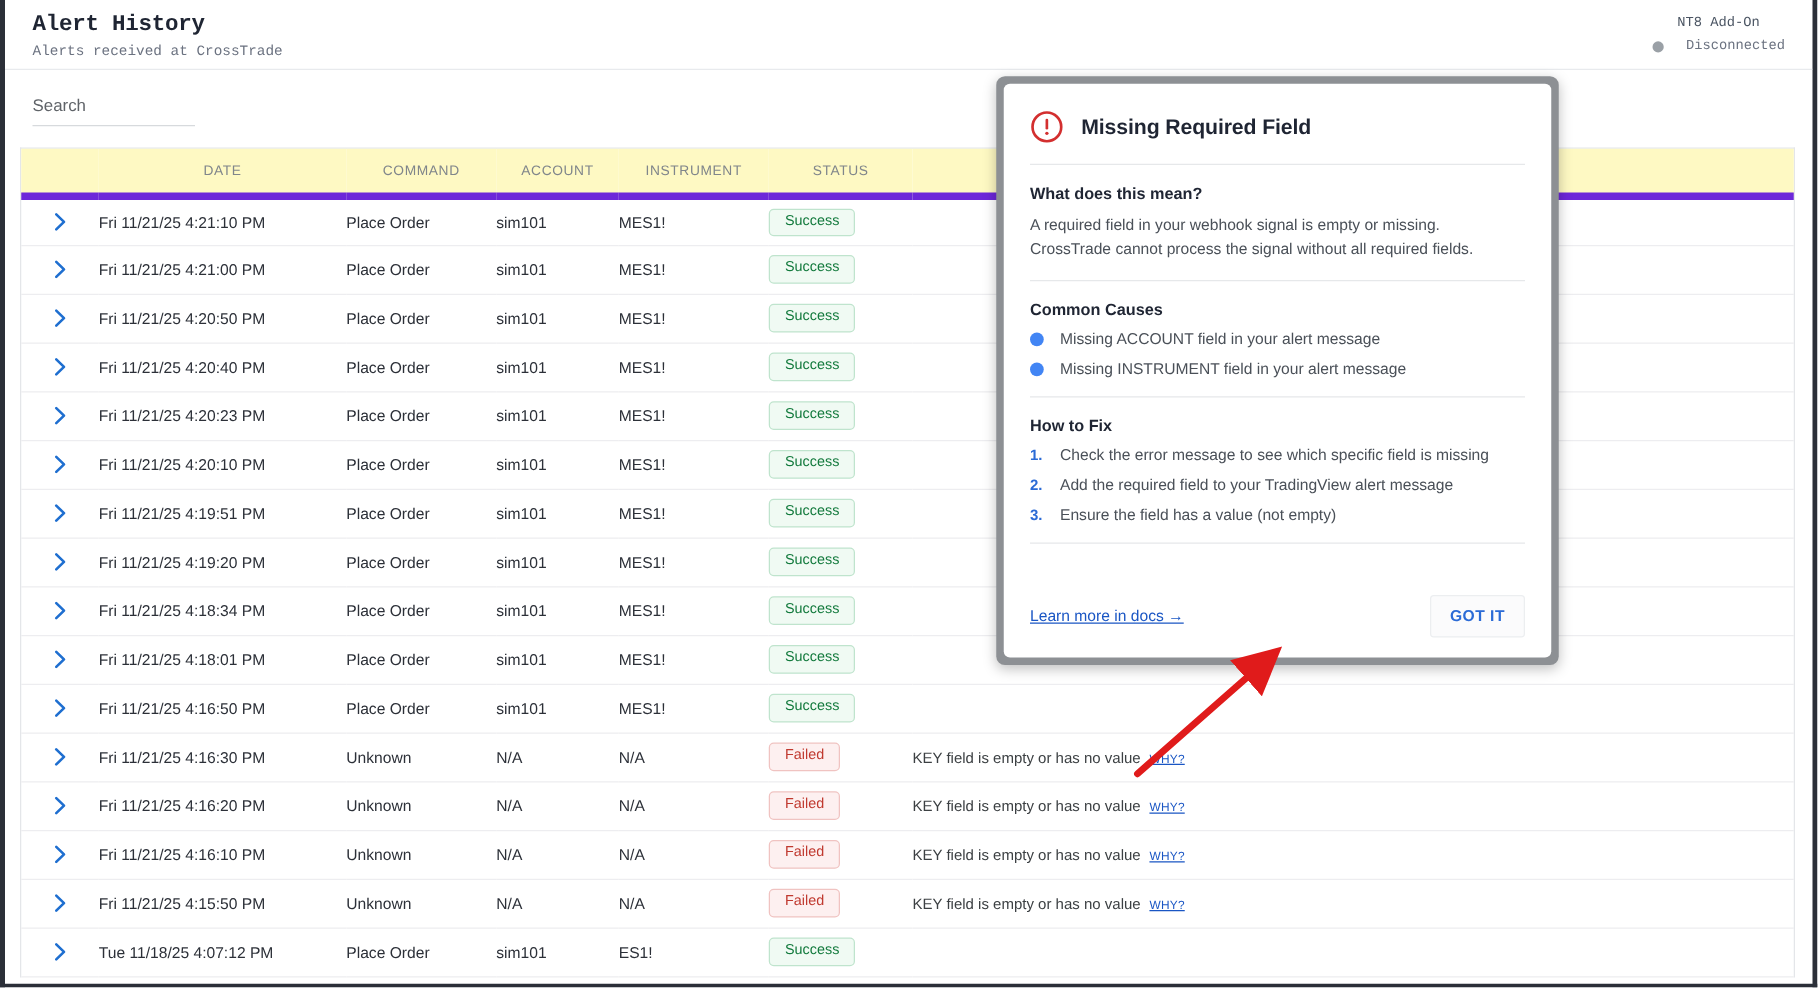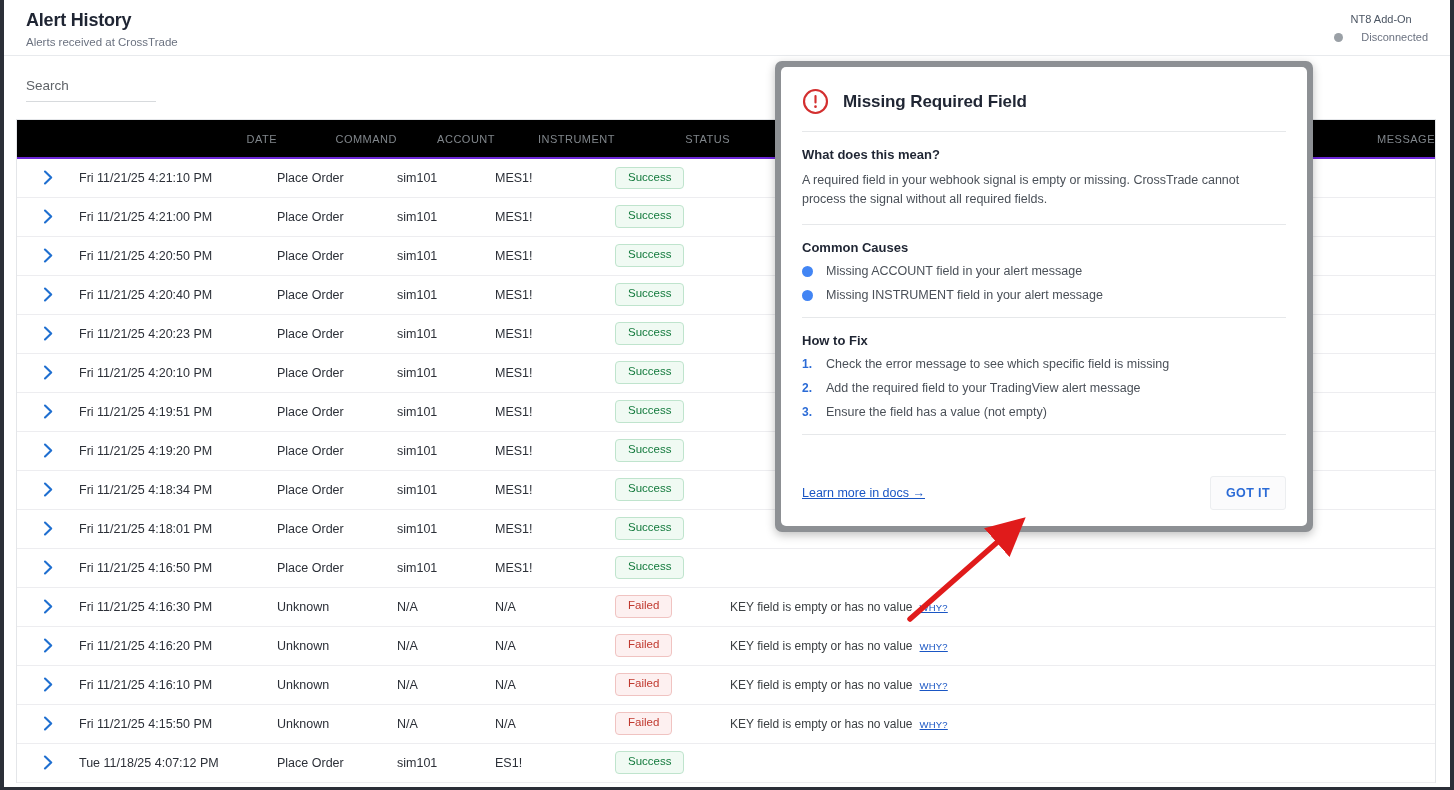--- a/index.html
+++ b/index.html
@@ -18,20 +18,21 @@
     border-bottom: 3px solid #2b2f38;
     overflow: hidden;
   }
 
   
   .header {
     position: relative;
     height: 56px;
     border-bottom: 1px solid #e8eaed;
     padding: 8px 22px 0 22px;
+    font-family: Liberation Mono, monospace;
   }
   .header-title {
     font-size: 18px; font-weight: bold; color: #1f2533;
     letter-spacing: -0.2px; line-height: 24px;
   }
   .header-sub {
     font-size: 11.5px; color: #6b7280; margin-top: 3px; line-height: 14px;
   }
   .header-right {
     position: absolute; right: 22px; top: 12px; text-align: center;
@@ -62,28 +63,28 @@
 
   
   .table-wrap {
     margin: 17px 14px 0 12px;
     border: 1px solid #e4e6e9;
     border-bottom: none;
     background: #fff;
   }
   table { width: 100%; border-collapse: collapse; table-layout: fixed; }
   thead th {
-    background: #000000;
+    background: #fef9c3;
     height: 38px;
     font-size: 11px;
     font-weight: normal;
     color: #80868b;
     letter-spacing: 0.5px;
-    text-align: right;
-    border-bottom: 2px solid #6d28d9;
+    text-align: center;
+    border-bottom: 6px solid #6d28d9;
     padding: 0;
     vertical-align: middle;
   }
   .c-exp   { width: 62px; }
   .c-date  { width: 198px; }
   .c-cmd   { width: 120px; }
   .c-acct  { width: 98px; }
   .c-inst  { width: 120px; }
   .c-stat  { width: 115px; }
   .c-msg   { width: auto; }
@@ -114,22 +115,22 @@
 
   .msg-text { font-size: 12px; color: #3c4043; }
   .why-link {
     font-size: 9.5px; color: #1a56c4; text-decoration: underline;
     margin-left: 7px; letter-spacing: .2px; cursor: pointer;
   }
 
   
   .modal-frame {
     position: absolute;
-    left: 771px; top: 61px;
-    width: 538px; height: 471px;
+    left: 793px; top: 61px;
+    width: 450px; height: 471px;
     background: #8d9094;
     border-radius: 7px;
     padding: 6px;
     box-shadow: 0 3px 10px rgba(0,0,0,.25);
   }
   .modal {
     width: 100%; height: 100%;
     background: #ffffff;
     border-radius: 5px;
     padding: 21px 21px 0 21px;

